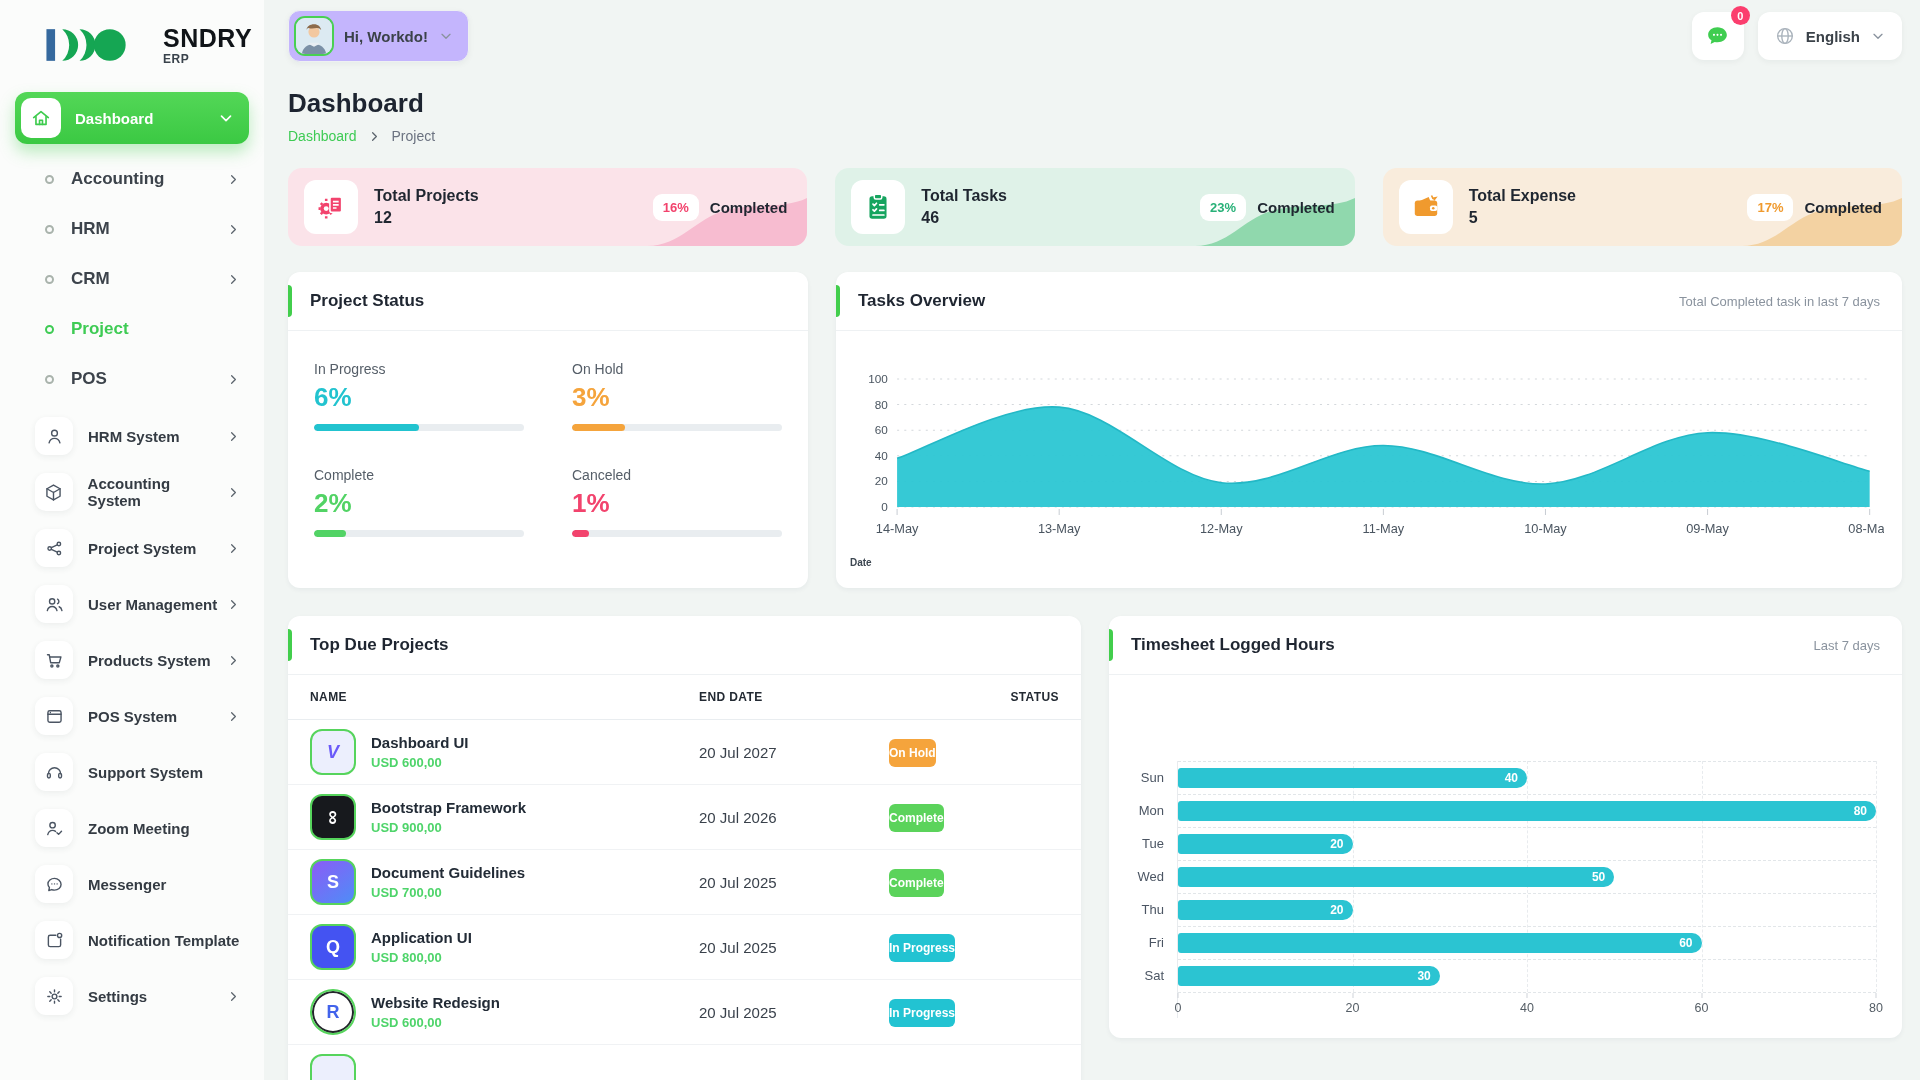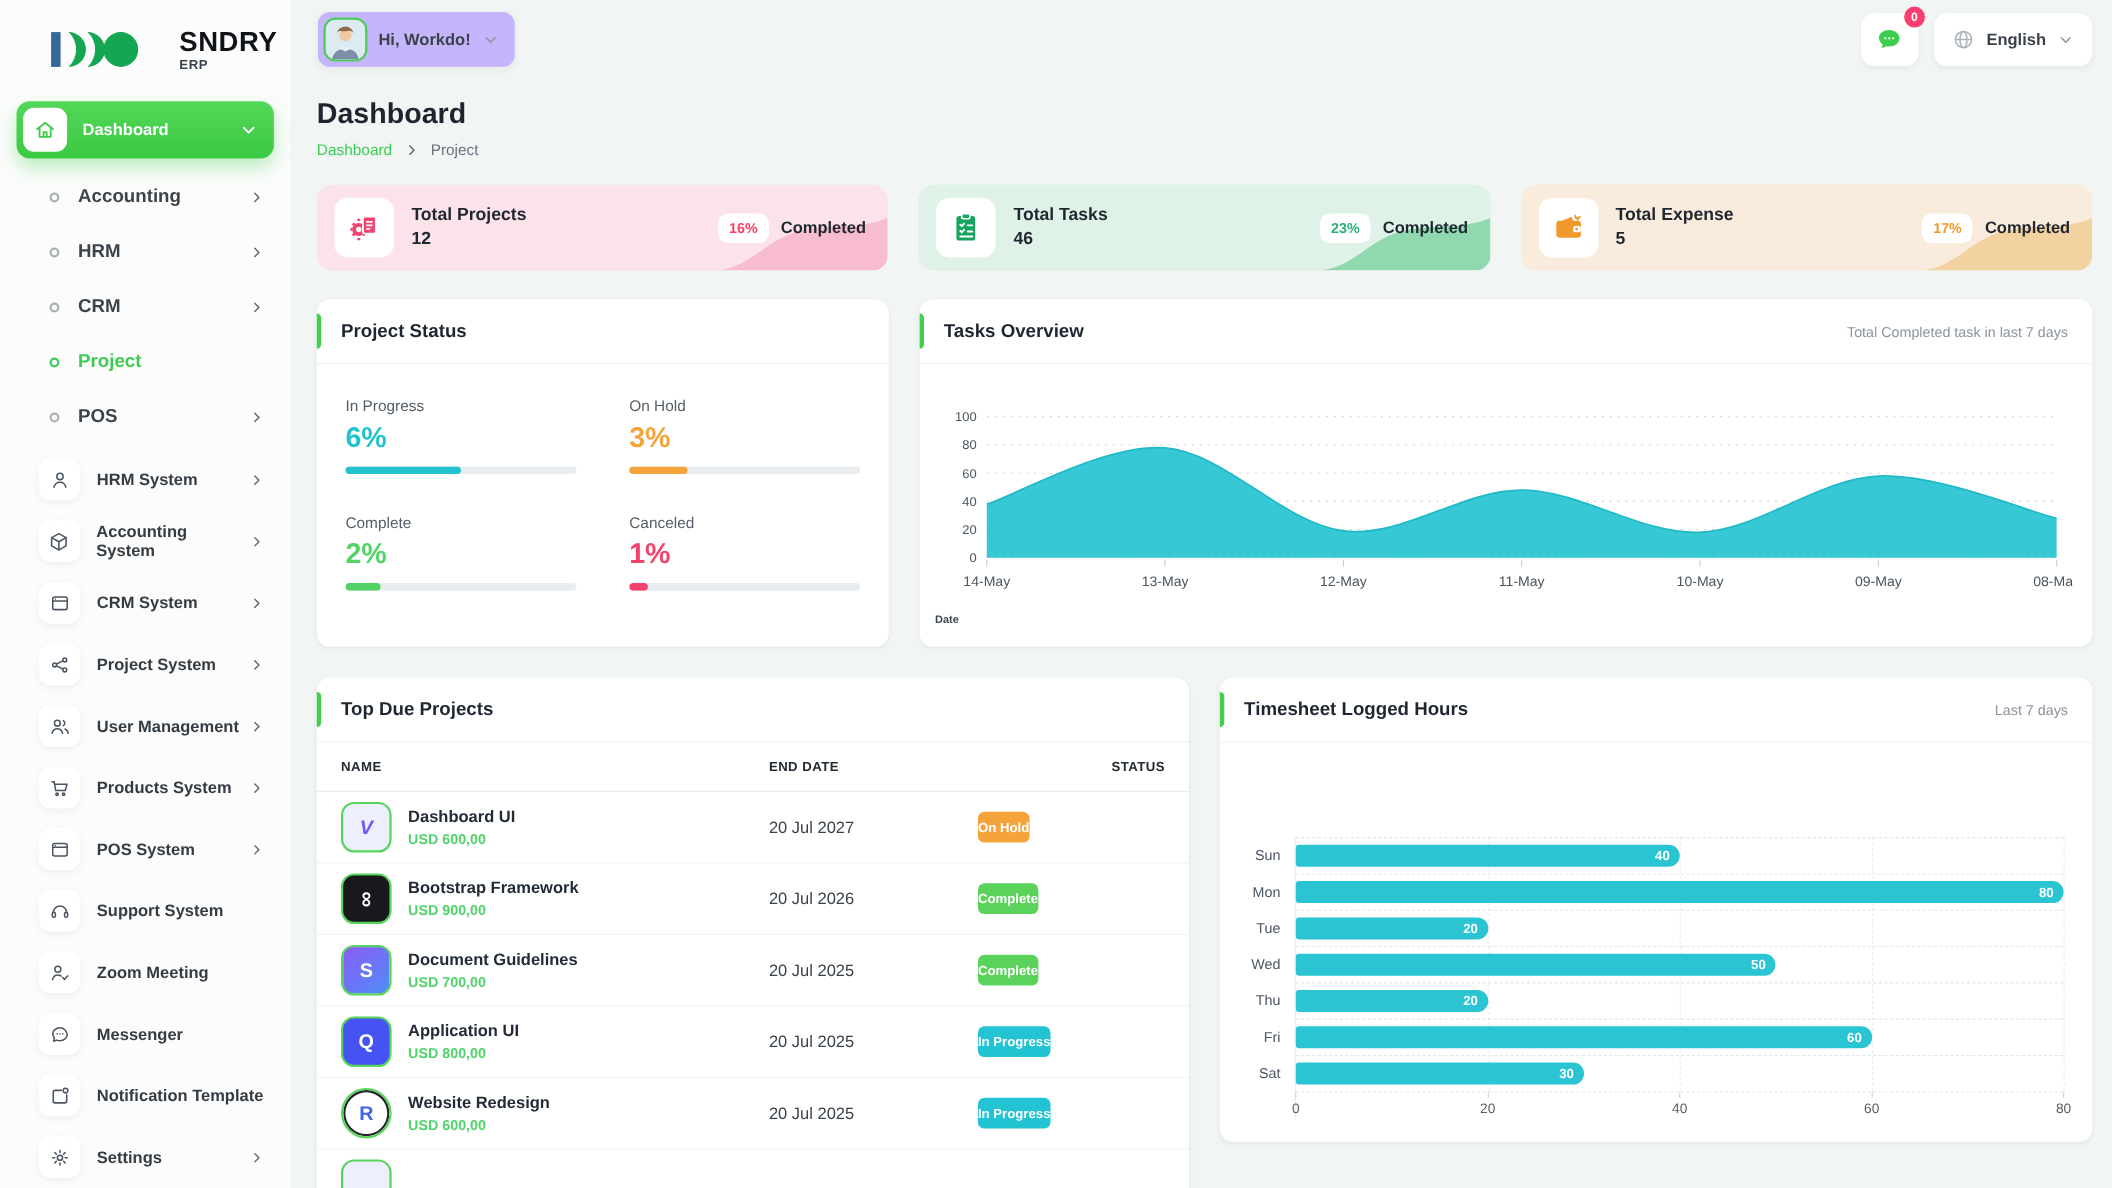--- a/index.html
+++ b/index.html
@@ -219,34 +219,20 @@
         </span>
       </div>
       <div class="sys-item">
         <span class="tile">
           <svg viewBox="0 0 24 24" width="21" height="21" fill="none" stroke="#4b5563" stroke-width="1.6" stroke-linecap="round" stroke-linejoin="round">
             <path d="M12 3.5l7.5 4.2v8.6L12 20.5l-7.5-4.2V7.7z"></path>
             <path d="M4.5 7.7L12 12l7.5-4.3M12 12v8.5"></path>
           </svg>
         </span>
         <span class="lbl">Accounting System</span>
-        <span class="icon chev">
-          <svg viewBox="0 0 24 24" width="15" height="15" fill="none" stroke="#5b646d" stroke-width="2" stroke-linecap="round" stroke-linejoin="round">
-            <path d="M9 6l6 6-6 6"></path>
-          </svg>
-        </span>
-      </div>
-      <div class="sys-item">
-        <span class="tile">
-          <svg viewBox="0 0 24 24" width="21" height="21" fill="none" stroke="#4b5563" stroke-width="1.6" stroke-linecap="round" stroke-linejoin="round">
-            <rect x="4.5" y="5.5" width="15" height="13" rx="2"></rect>
-            <path d="M4.5 9.5h15M7.3 7.5h.01"></path>
-          </svg>
-        </span>
-        <span class="lbl">CRM System</span>
         <span class="icon chev">
           <svg viewBox="0 0 24 24" width="15" height="15" fill="none" stroke="#5b646d" stroke-width="2" stroke-linecap="round" stroke-linejoin="round">
             <path d="M9 6l6 6-6 6"></path>
           </svg>
         </span>
       </div>
       <div class="sys-item">
         <span class="tile">
           <svg viewBox="0 0 24 24" width="21" height="21" fill="none" stroke="#4b5563" stroke-width="1.6" stroke-linecap="round" stroke-linejoin="round">
             <circle cx="6.5" cy="12" r="2"></circle>

